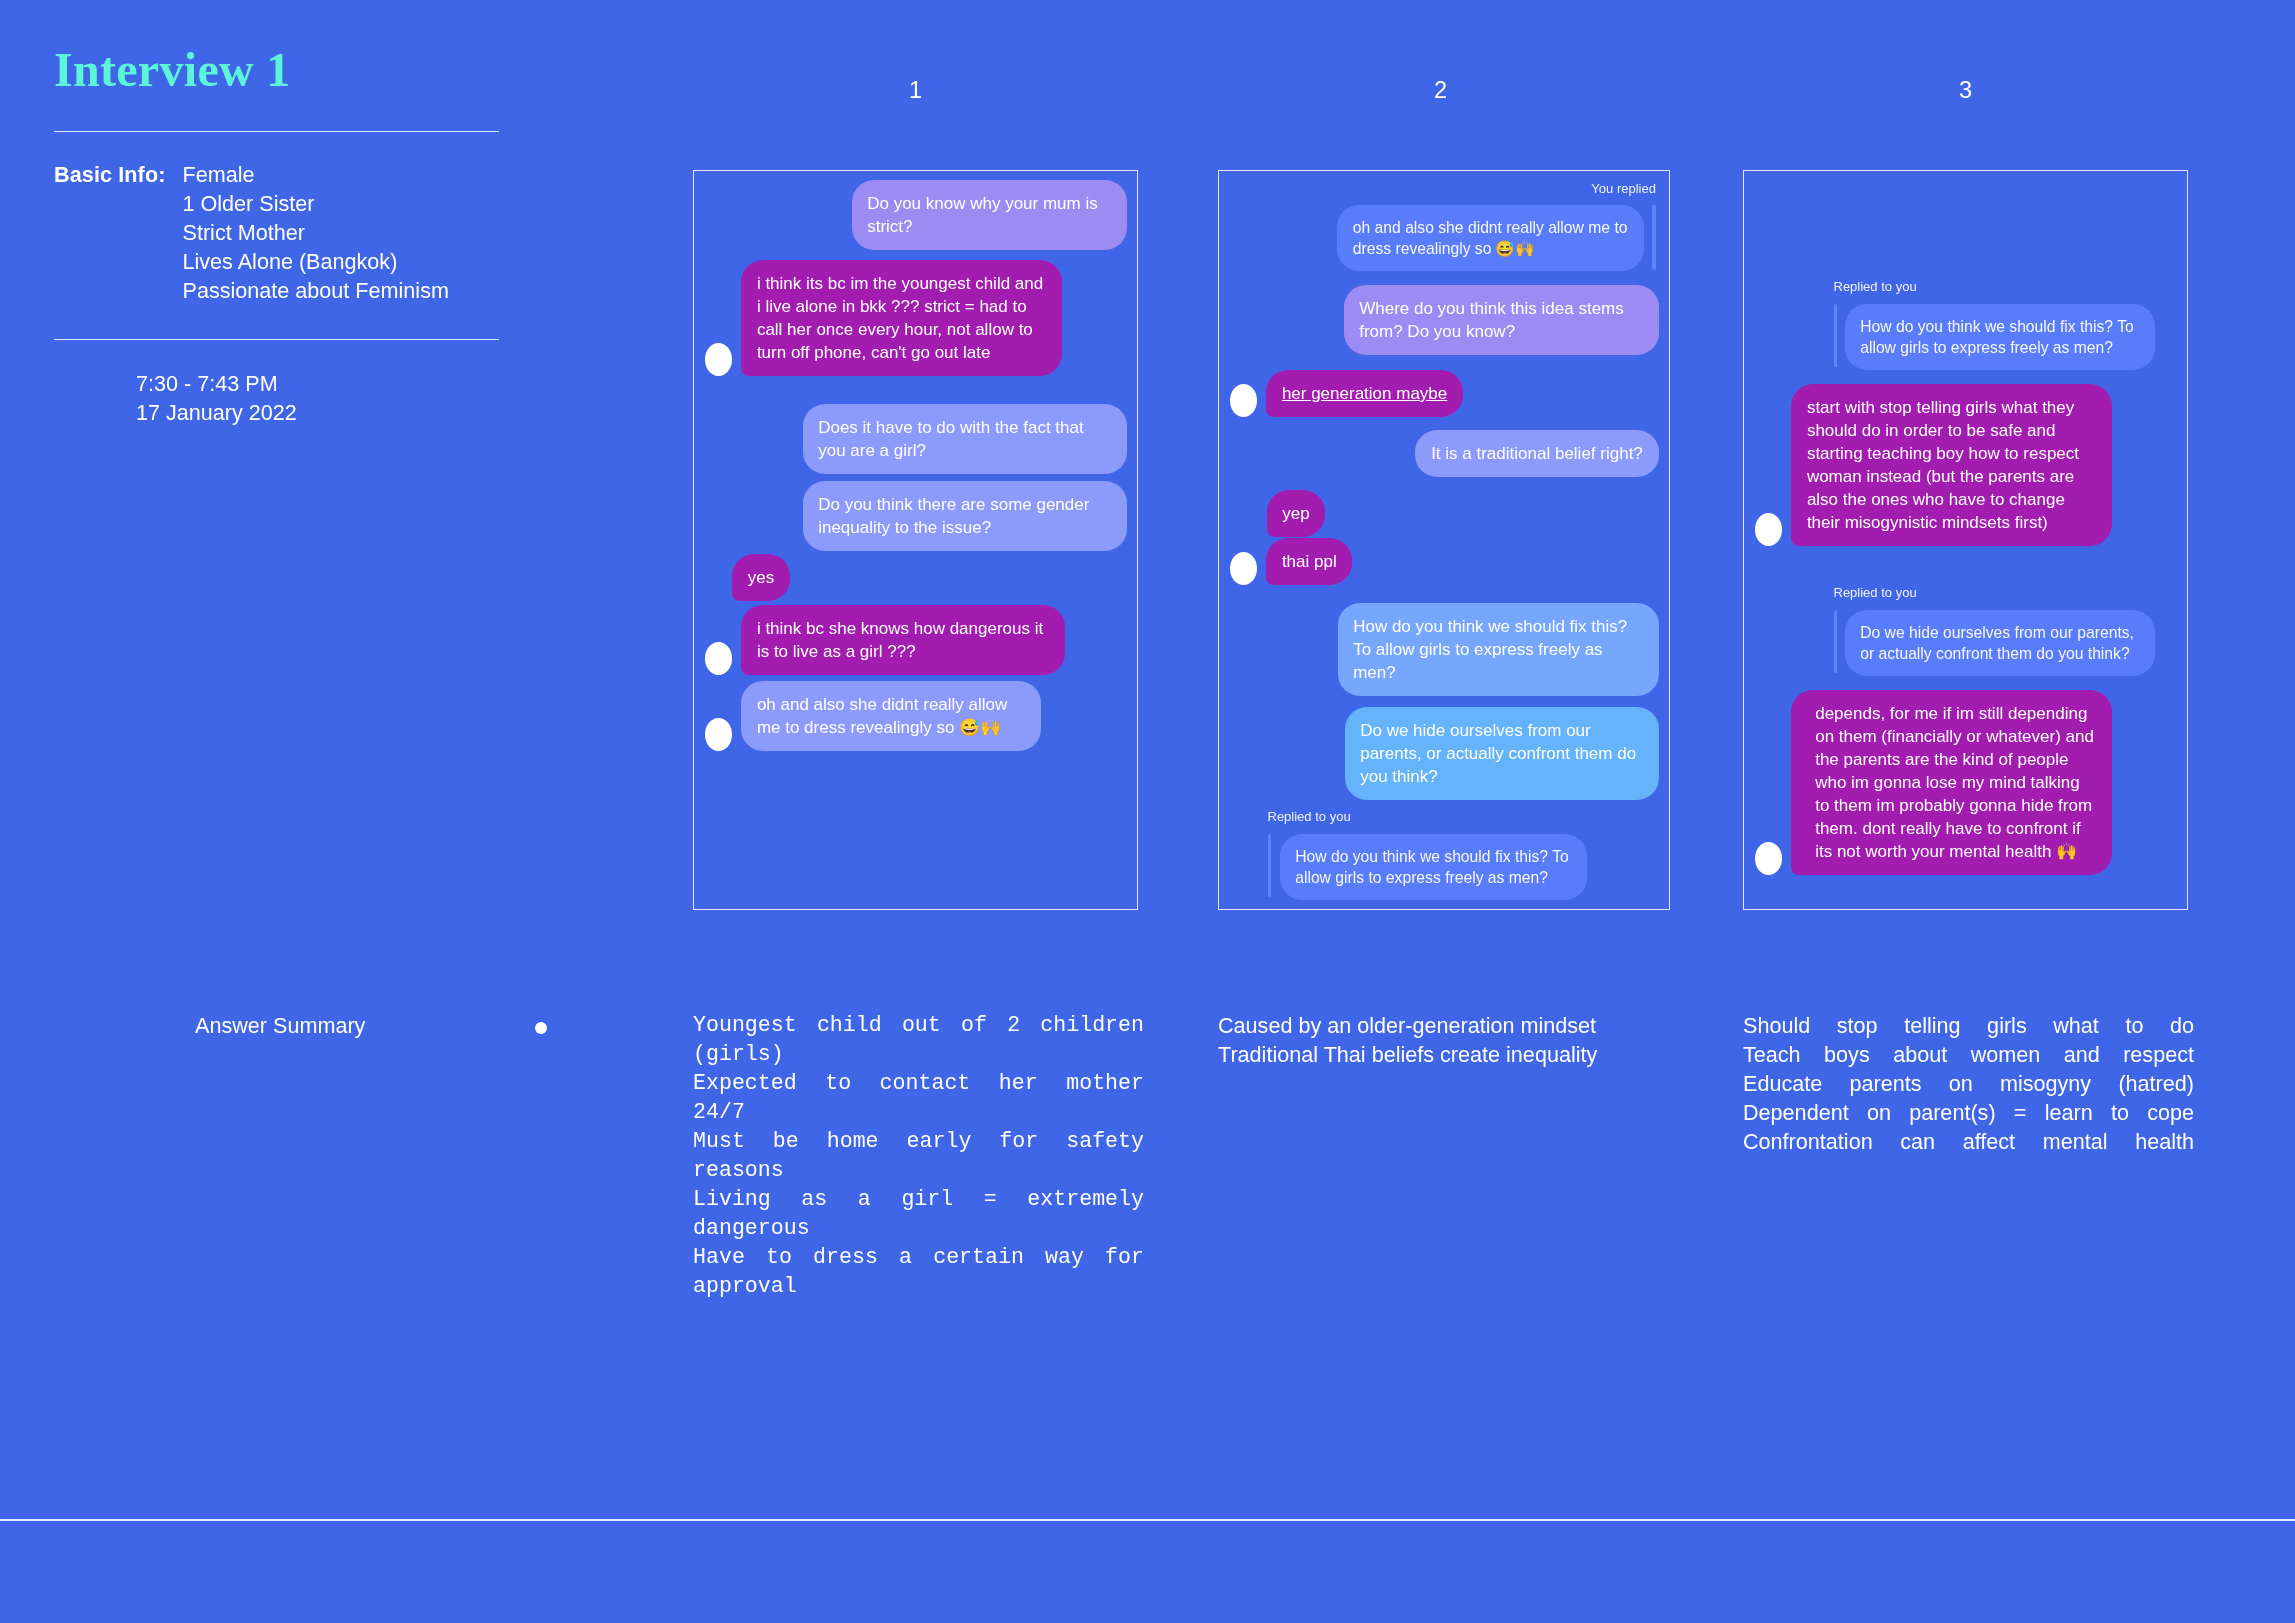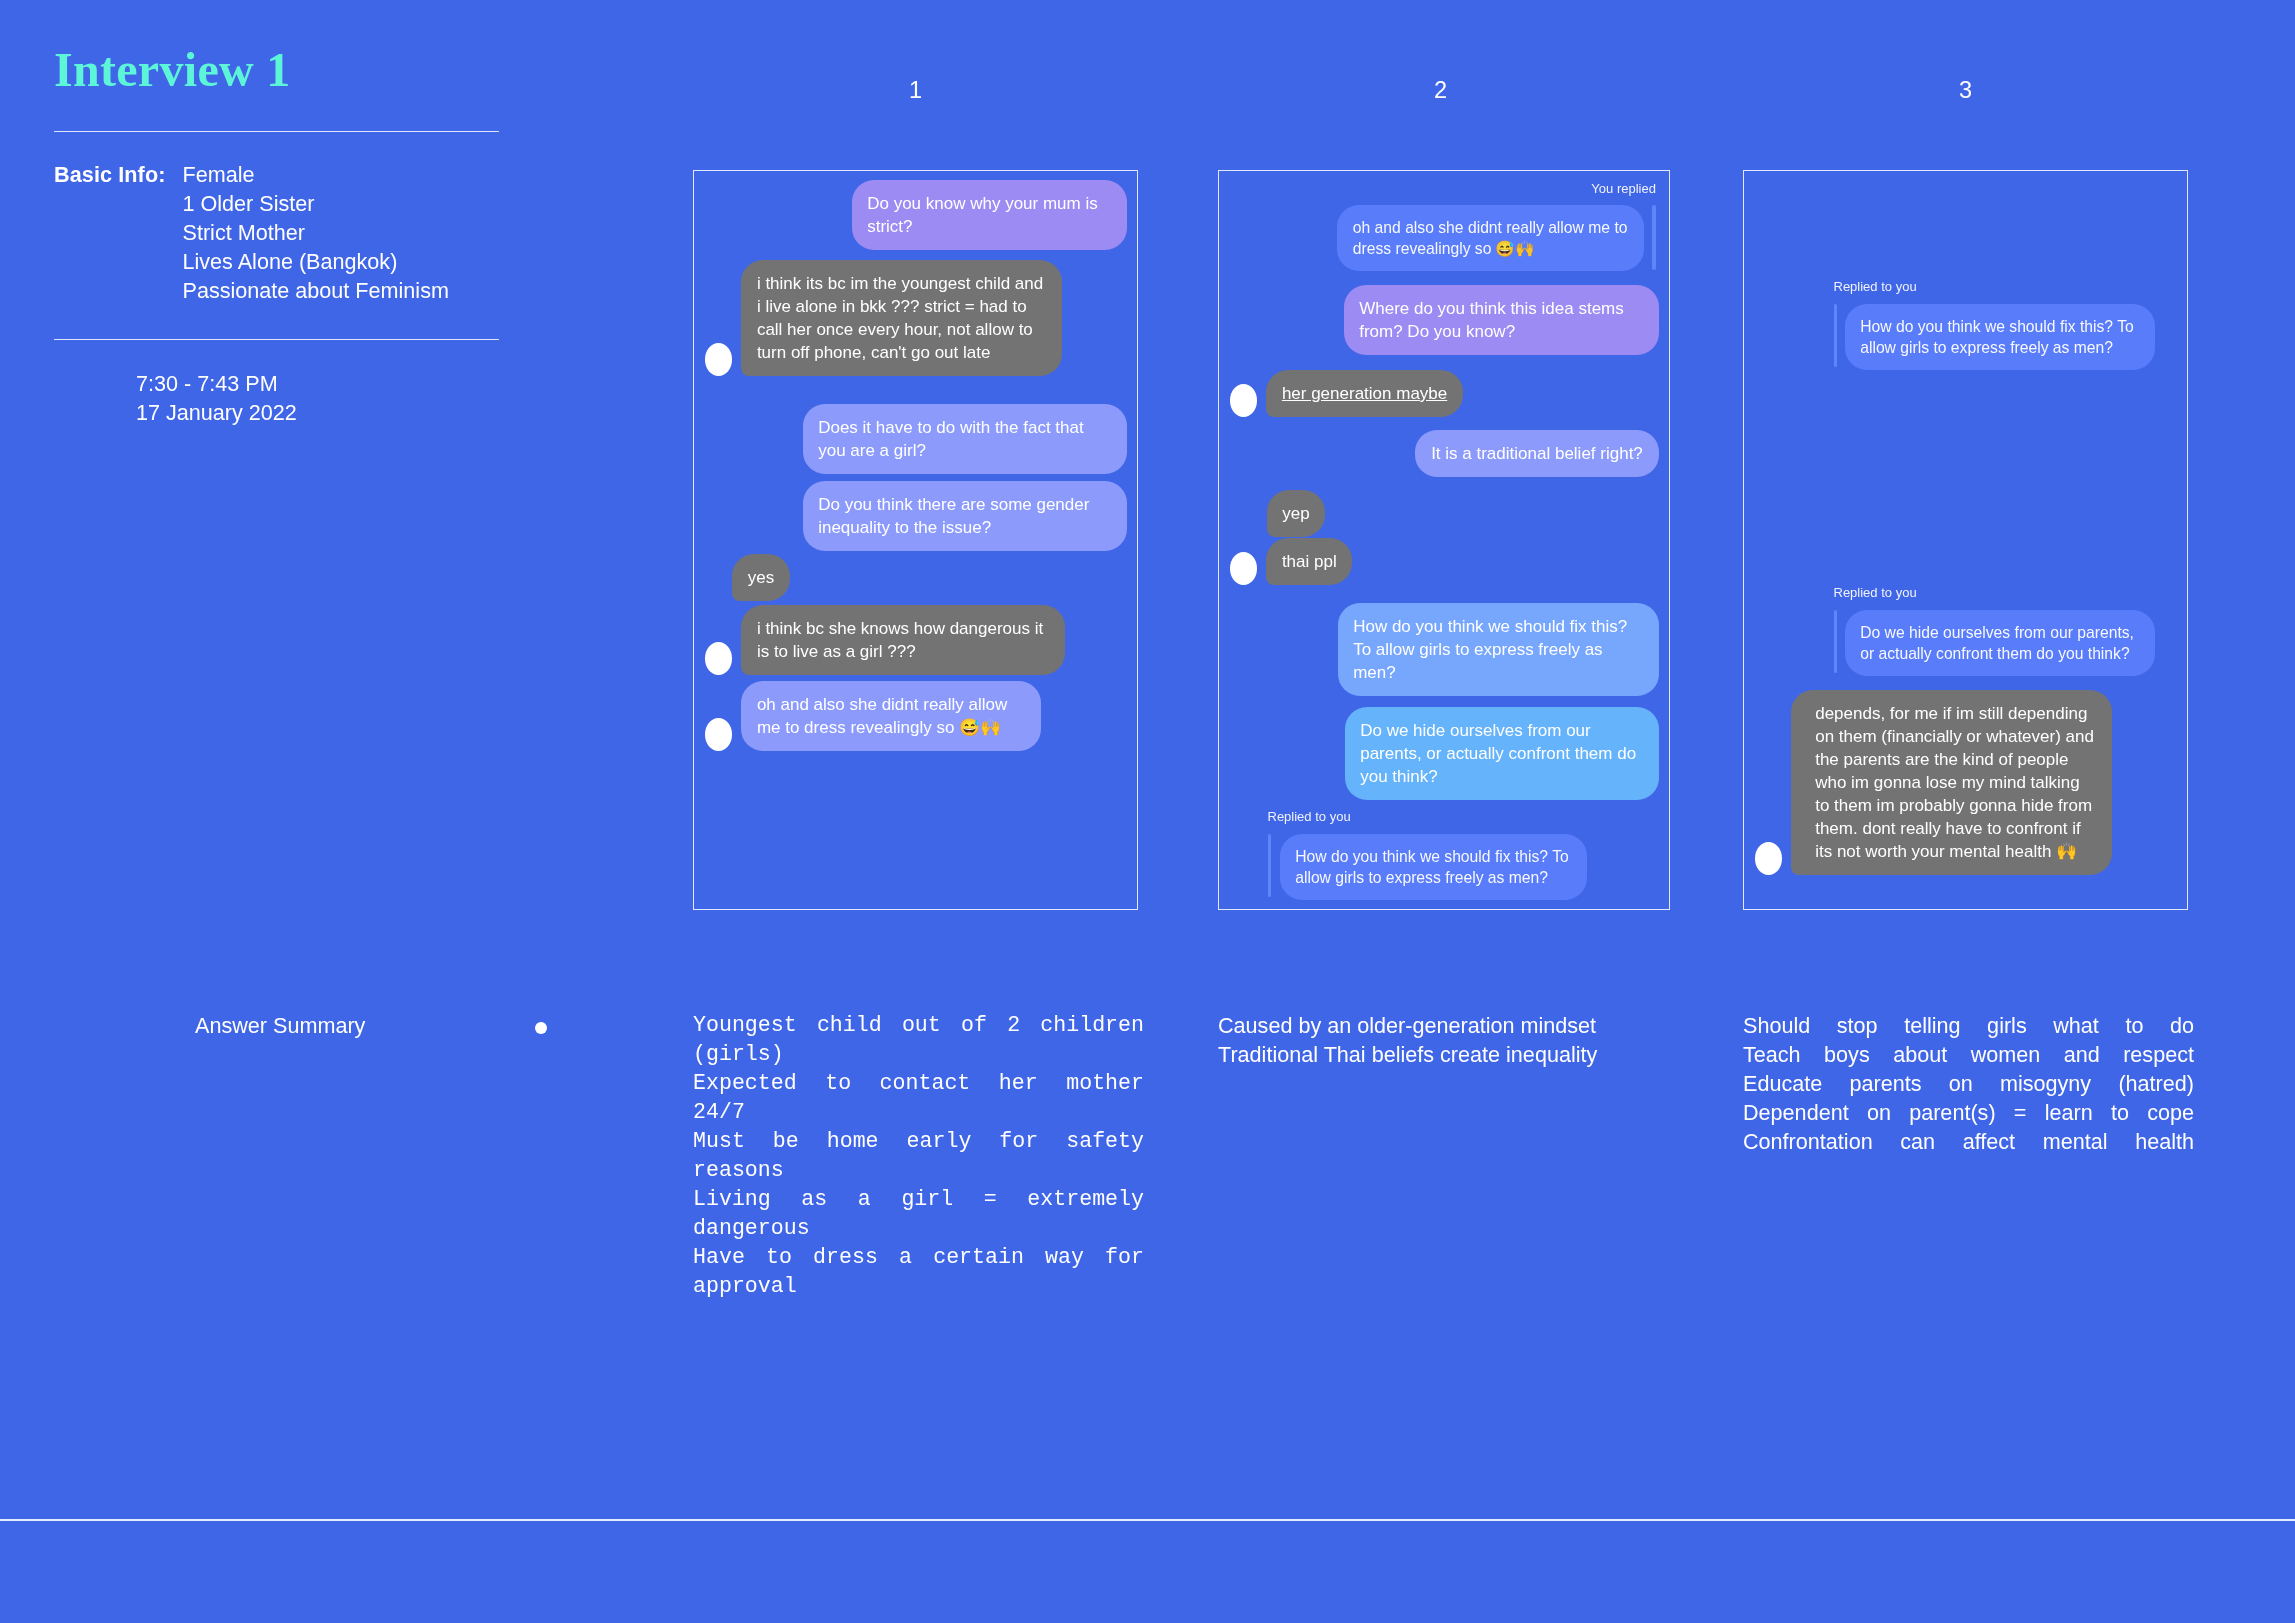--- a/index.html
+++ b/index.html
@@ -116,21 +116,21 @@
   }
   .bubble {
     border-radius: 22px;
     padding: 11.8px 15.7px;
     font-size: 17px;
     line-height: 23px;
     color: #ffffff;
     max-width: 340px;
     box-sizing: border-box;
   }
-  .bubble.incoming { background: #737373; border-bottom-left-radius: 7.9px; }
+  .bubble.incoming { background: #a21caf; border-bottom-left-radius: 7.9px; }
   .bubble.purple { background: #9b8bf2; }
   .bubble.periwinkle { background: #8c9bfb; }
   .bubble.light { background: #77a6fd; }
   .bubble.sky { background: #64b3fb; }
   .bubble.quoted { background: #5a7dfb; opacity: 0.96; }
 
   .reply-label {
     position: absolute;
     font-size: 13px;
     line-height: 17px;
@@ -303,20 +303,24 @@
 
 <div class="chat-frame" id="chat-frame-3">
   <div class="chat-scroll">
 
     <div class="reply-label" style="top:98px; left:79px;">Replied to you</div>
     <div class="quote-bar" style="top:124px; left:79px; height:63px;"></div>
     <div class="msg-row" style="top:124px; left:90px;">
       <div class="bubble quoted" style="max-width:310px; font-size:15.7px; line-height:21px;">How do you think we should fix this? To allow girls to express freely as men?</div>
     </div>
 
+    <div class="msg-row" style="top:204px; left:0px;">
+      <div class="avatar"></div>
+      <div class="bubble incoming" style="max-width:321px;">start with stop telling girls what they should do in order to be safe and starting teaching boy how to respect woman instead (but the parents are also the ones who have to change their misogynistic mindsets first)</div>
+    </div>
 
     <div class="reply-label" style="top:404px; left:79px;">Replied to you</div>
     <div class="quote-bar" style="top:430px; left:79px; height:63px;"></div>
     <div class="msg-row" style="top:430px; left:90px;">
       <div class="bubble quoted" style="max-width:310px; font-size:15.7px; line-height:21px;">Do we hide ourselves from our parents, or actually confront them do you think?</div>
     </div>
 
     <div class="msg-row" style="top:510px; left:0px;">
       <div class="avatar"></div>
       <div class="bubble incoming" style="max-width:321px;padding-left:24px;">depends, for me if im still depending on them (financially or whatever) and the parents are the kind of people who im gonna lose my mind talking to them im probably gonna hide from them. dont really have to confront if its not worth your mental health 🙌</div>

